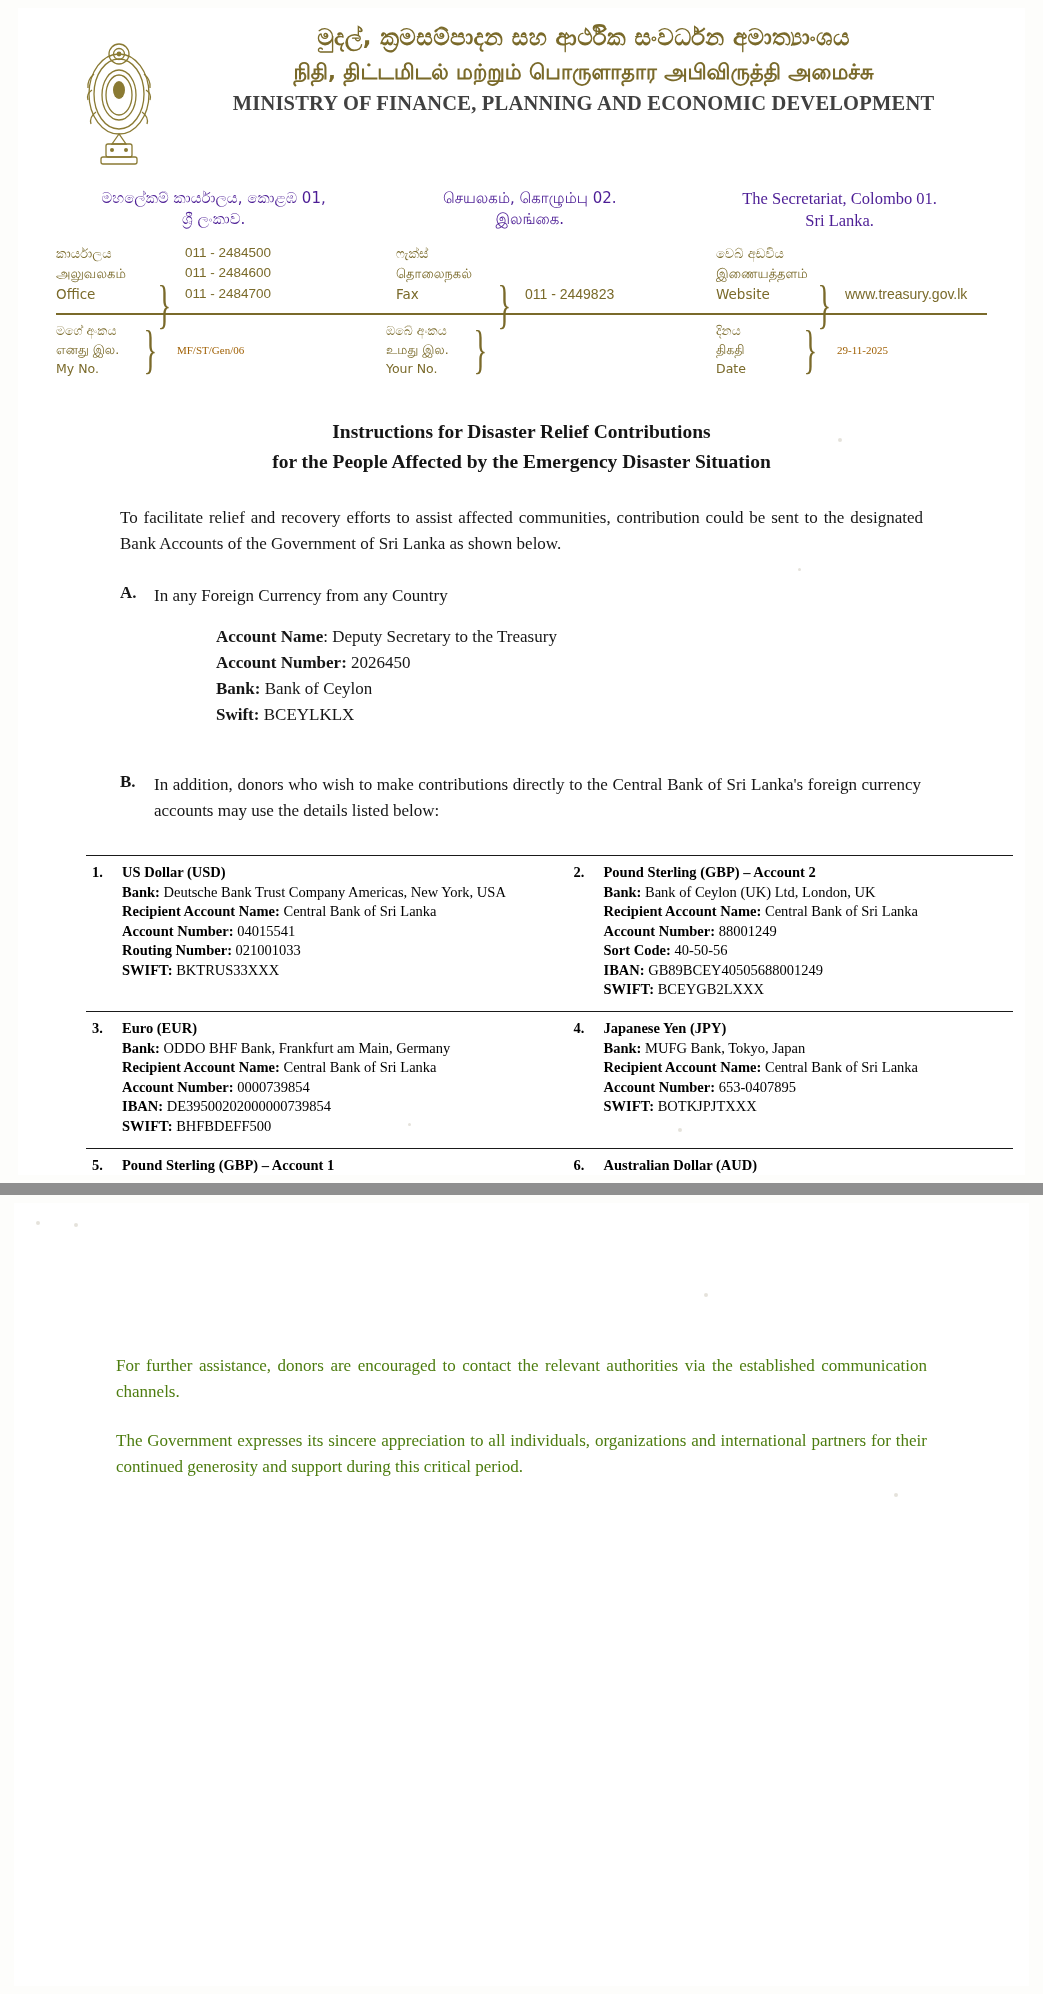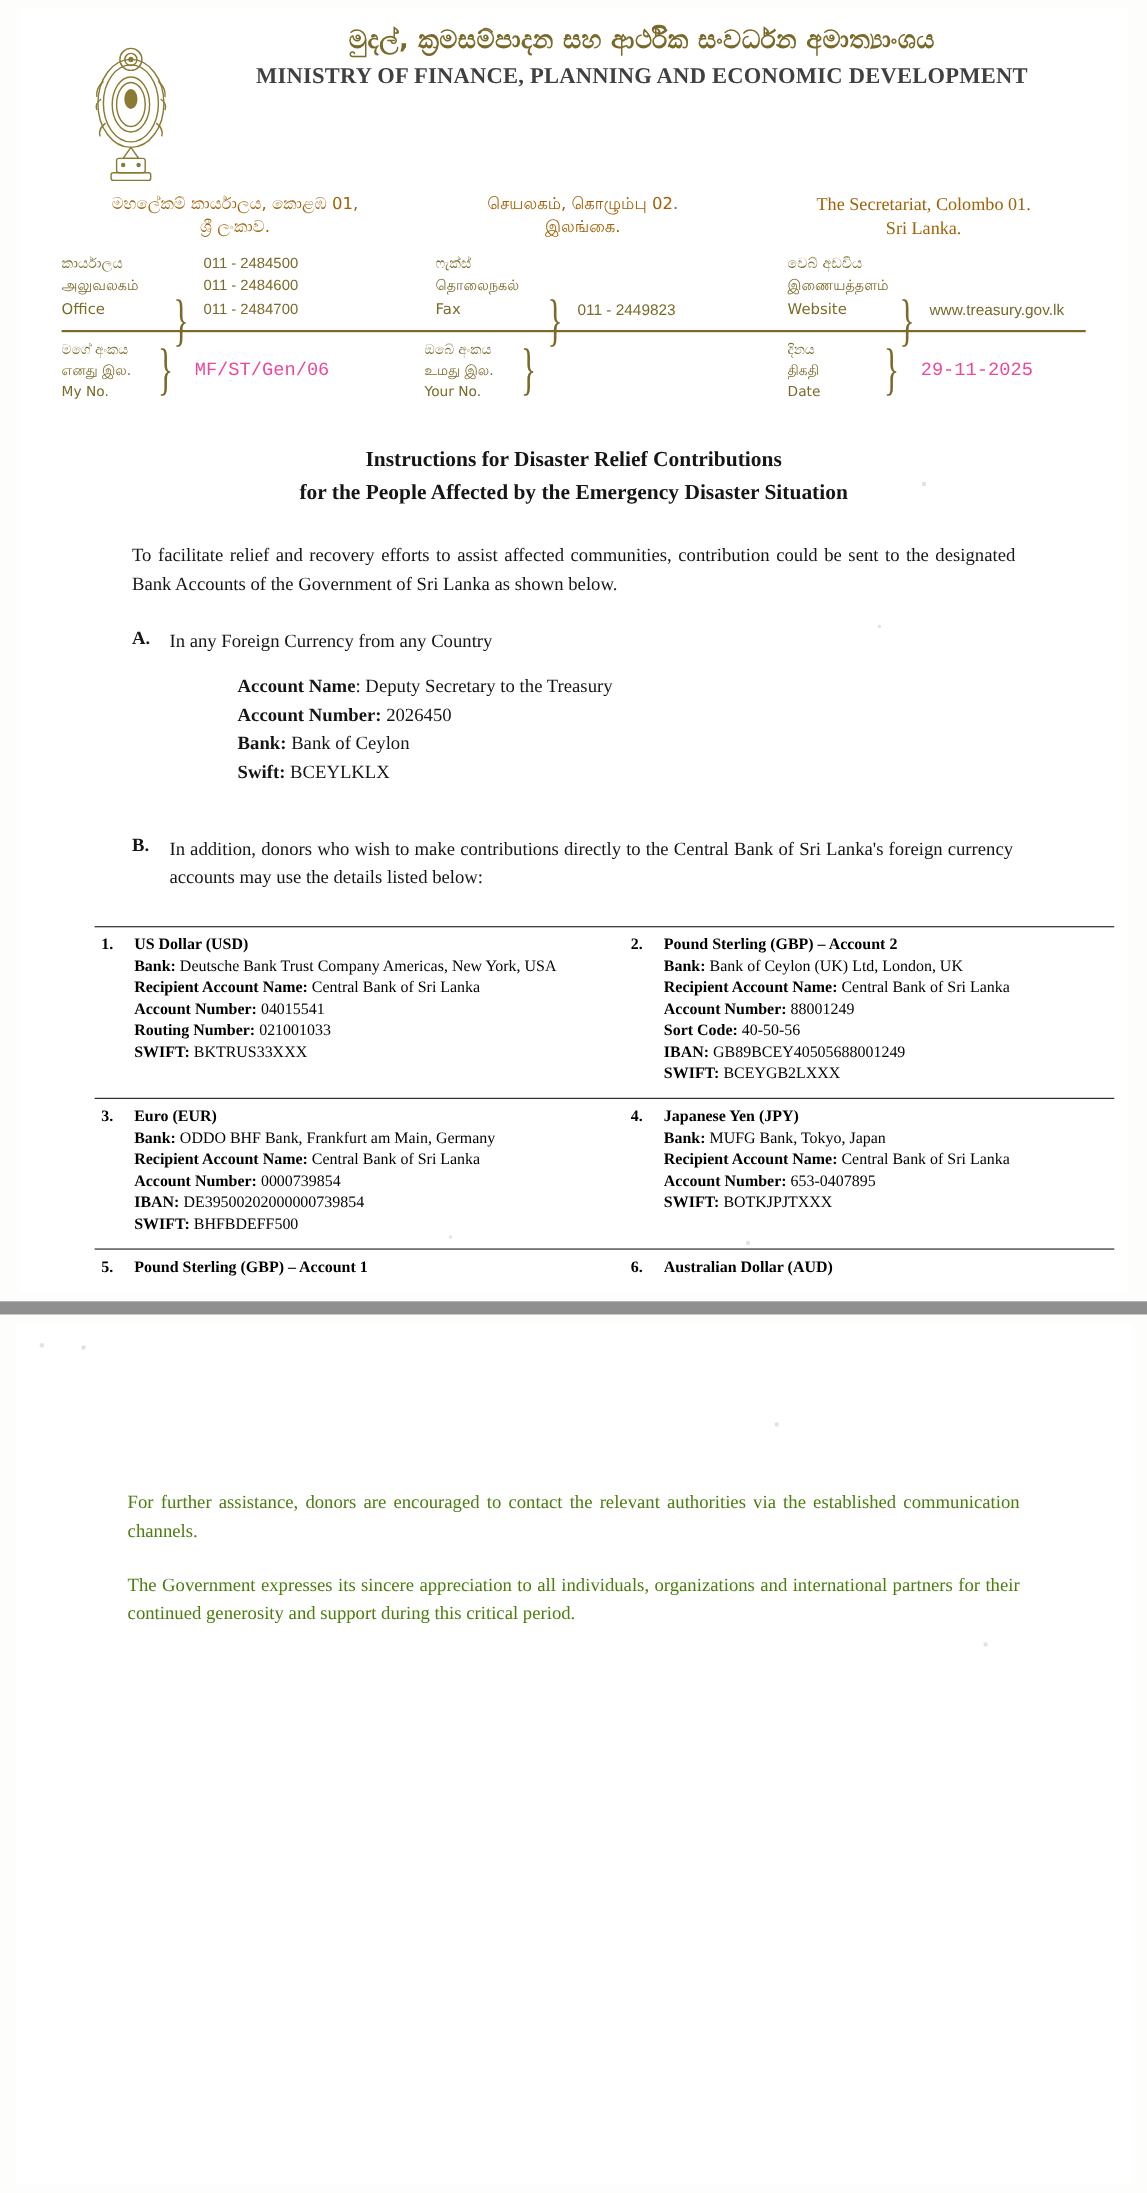--- a/index.html
+++ b/index.html
@@ -82,22 +82,23 @@
     font-size: 20.5px;
     color: #404040;
     font-weight: bold;
     margin-top: 5px;
     letter-spacing: .2px;
     white-space: nowrap;
   }
 
   .addr-row {
     display: flex;
+    margin-top: 14px;
     padding: 0 10px 0 14px;
-    color: #a16207;
+    color: #4c1d95;
   }
   .addr-col { flex: 1; text-align: center; }
   .addr-col.c1 { flex: 1.02; }
   .addr-col.c2 { flex: 1.0; }
   .addr-col.c3 { flex: 0.98; }
   .addr-l1 { font-size: 15px; line-height: 1.4; font-family: "DejaVu Sans", sans-serif; }
   .addr-l2 { font-size: 15px; line-height: 1.4; font-family: "DejaVu Sans", sans-serif; }
   .addr-en { font-size: 16.5px; line-height: 1.35; font-family: "Liberation Serif", serif; }
 
   .contact-row {
@@ -151,23 +152,23 @@
   .rb1 { flex: 0 0 330px; }
   .rb2 { flex: 0 0 330px; }
   .rb3 { flex: 1; }
   .ref-labels {
     font-family: "DejaVu Sans", sans-serif;
     font-size: 12.5px;
     line-height: 1.5;
     min-width: 78px;
   }
   .ref-val {
-    font-family: Liberation Mono, monospace;
-    font-size: 17px;
-    color: #ec4899;
+    font-family: Liberation Serif, serif;
+    font-size: 11px;
+    color: #a16207;
     margin-left: 6px;
     white-space: nowrap;
   }
 
   
   .doc-body {
     padding: 0 58px 0 58px;
     color: #161616;
   }
   h1.doc-title {
@@ -300,20 +301,21 @@
             <g fill="#8a7a33">
               <circle cx="39" cy="16" r="2.4"></circle>
               <ellipse cx="39" cy="52" rx="6" ry="9"></ellipse>
               <circle cx="32" cy="112" r="2"></circle>
               <circle cx="46" cy="112" r="2"></circle>
             </g>
           </svg>
         </div>
         <div class="titles">
           <div class="t-sinhala">මුදල්, ක්‍රමසම්පාදන සහ ආර්ථික  සංවර්ධන අමාත්‍යාංශය</div>
+          <div class="t-tamil">நிதி, திட்டமிடல் மற்றும் பொருளாதார அபிவிருத்தி அமைச்சு</div>
           <div class="t-english">MINISTRY OF FINANCE, PLANNING AND ECONOMIC DEVELOPMENT</div>
         </div>
       </div>
 
       <div class="addr-row">
         <div class="addr-col c1">
           <div class="addr-l1">මහලේකම් කාර්යාලය, කොළඹ 01,</div>
           <div class="addr-l2">ශ්‍රී ලංකාව.</div>
         </div>
         <div class="addr-col c2">

